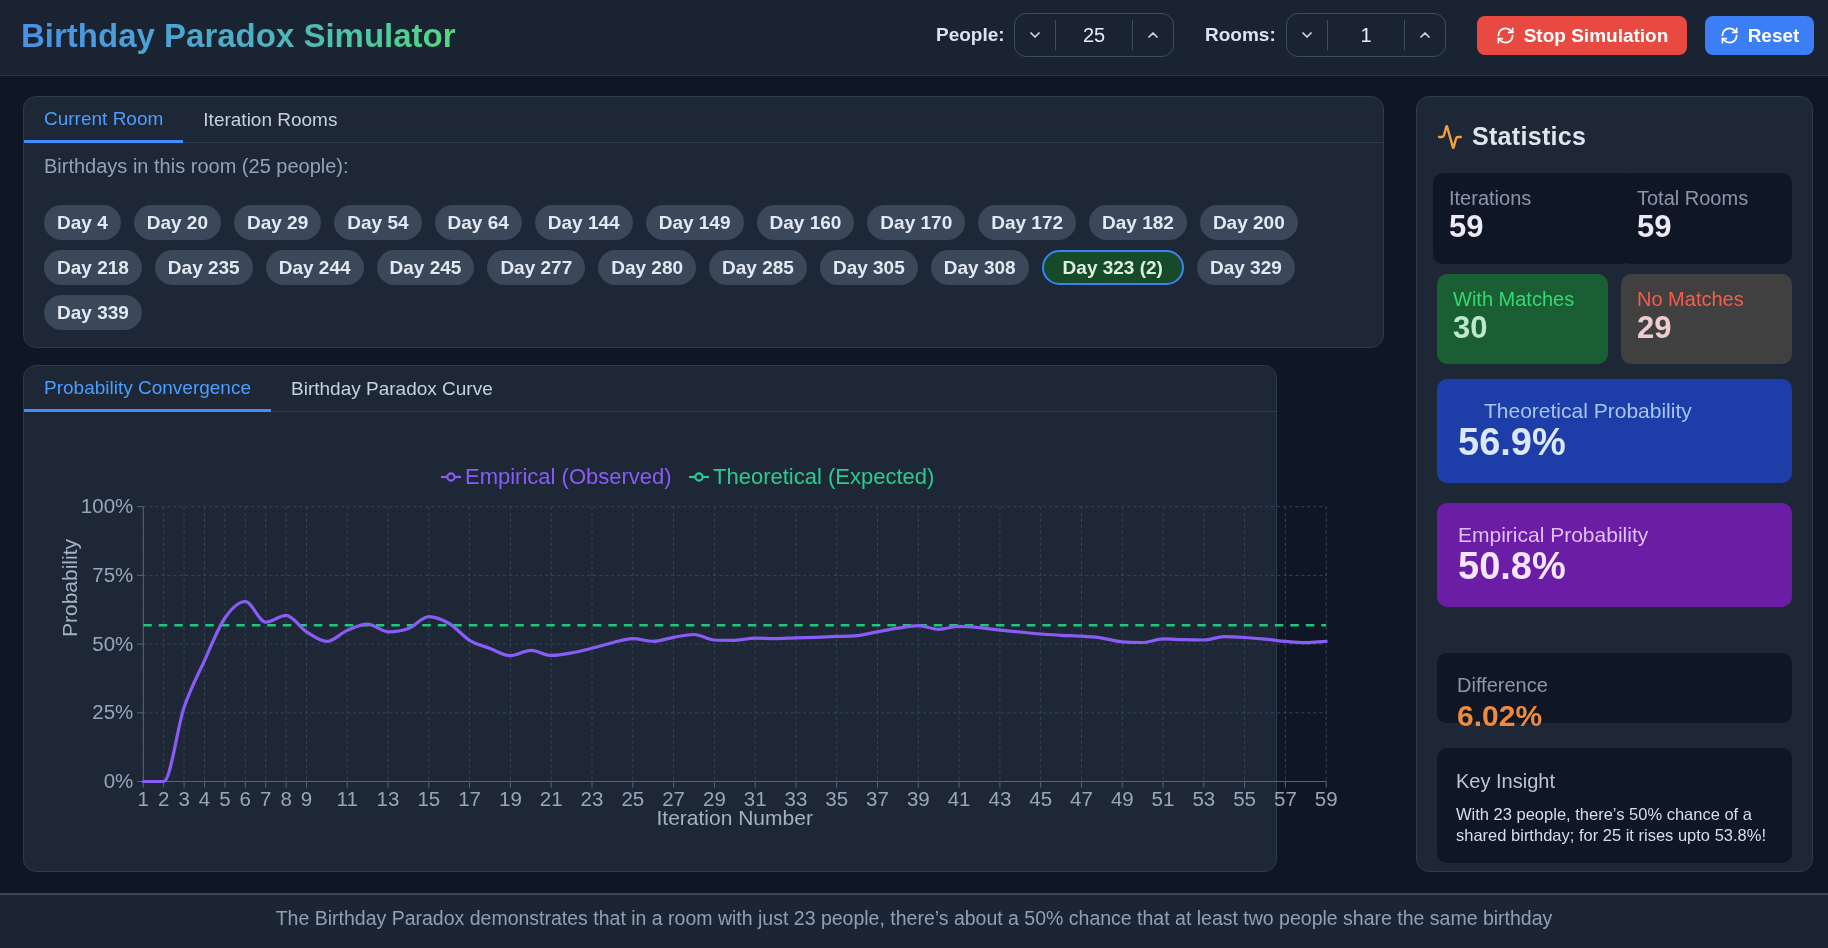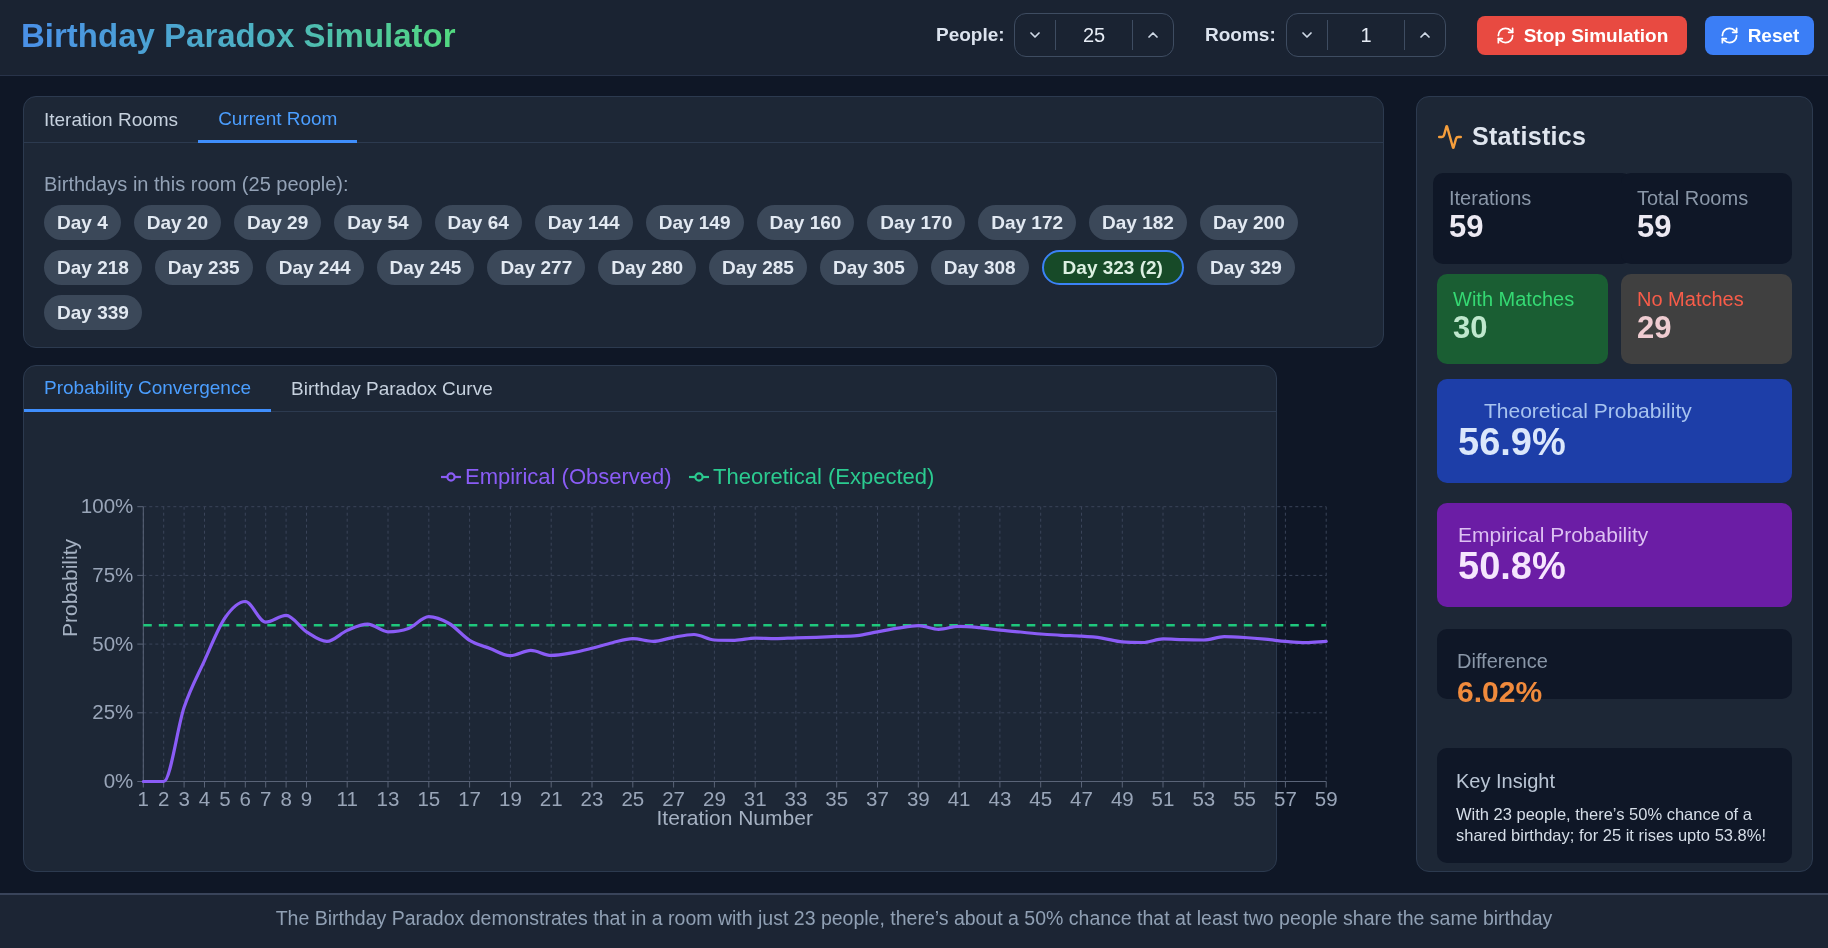--- a/index.html
+++ b/index.html
@@ -18,21 +18,21 @@
 .btn{position:absolute;top:16px;height:39px;border:none;border-radius:8px;color:#fff;font-size:19px;font-weight:bold;font-family:"Liberation Sans",sans-serif;display:flex;align-items:center;justify-content:center;gap:9px;}
 .btn.red{left:1477px;width:210px;background:#e84a41;}
 .btn.blue{left:1705px;width:109px;background:#3b7ef6;}
 .panel{position:absolute;background:#1d2736;border:1px solid #2c3a4f;border-radius:13px;}
 .p1{left:23px;top:96px;width:1361px;height:252px;}
 .p2{left:23px;top:365px;width:1254px;height:507px;}
 .sb{left:1416px;top:96px;width:397px;height:776px;}
 .tabs{position:absolute;left:0;top:0;right:0;height:46px;border-bottom:1px solid #2c3a4f;display:flex;}
 .tab{height:46px;display:flex;align-items:center;padding:0 20px;font-size:19px;color:#c6d1de;}
 .tab.act{color:#4b9eff;border-bottom:3px solid #3f8efc;}
-.bline{font-size:20px;color:#93a2b6;position:absolute;left:20px;top:76px;}
+.bline{font-size:20px;color:#93a2b6;position:absolute;left:20px;top:58px;}
 .chips{position:absolute;left:20px;top:108px;right:20px;display:flex;flex-wrap:wrap;column-gap:13px;row-gap:10px;}
 .chip{height:35px;border-radius:18px;background:#3b4859;color:#e2e9f2;font-size:19px;font-weight:bold;display:flex;align-items:center;padding:0 13px;}
 .chip.hl{background:#174a28;border:2px solid #3b82f6;color:#dcf0e2;padding:0 19px;}
 .ftr{position:absolute;left:0;top:893px;width:1828px;height:55px;background:#1c2534;border-top:2px solid #39445a;}
 .ftr div{text-align:center;font-size:19.5px;color:#90a0b4;margin-top:12px;}
 
 .sbh{position:absolute;left:20px;top:25px;display:flex;align-items:center;gap:9px;}
 .sbh span{font-size:25px;font-weight:bold;color:#dfe5ee;letter-spacing:.3px;}
 .card{position:absolute;border-radius:10px;background:#0f1727;}
 .card .lb{position:absolute;left:16px;top:14px;font-size:20px;color:#8a97a8;}
@@ -100,22 +100,22 @@
       </svg>Stop Simulation</div>
  <div class="btn blue"><svg width="19" height="19" viewBox="0 0 24 24" fill="none" stroke="#fff" stroke-width="2.2" stroke-linecap="round" stroke-linejoin="round">
         <path d="M3 12a9 9 0 0 1 9-9 9.75 9.75 0 0 1 6.74 2.74L21 8"></path>
         <path d="M21 3v5h-5"></path>
         <path d="M21 12a9 9 0 0 1-9 9 9.75 9.75 0 0 1-6.74-2.74L3 16"></path>
         <path d="M8 16H3v5"></path>
       </svg>Reset</div>
 </div>
 <div class="panel p1">
  <div class="tabs">
+      <div class="tab act">Current Room</div>
       <div class="tab">Iteration Rooms</div>
-      <div class="tab act">Current Room</div>
     </div>
  <div class="bline">Birthdays in this room (25 people):</div>
  <div class="chips">
   <div class="chip">Day 4</div>
       <div class="chip">Day 20</div>
       <div class="chip">Day 29</div>
   <div class="chip">Day 54</div>
       <div class="chip">Day 64</div>
       <div class="chip">Day 144</div>
   <div class="chip">Day 149</div>
@@ -301,21 +301,21 @@
       <div class="vv">29</div>
     </div>
  <div class="card bigc cblue" style="left:20px;top:282px;width:355px;height:104px;">
       <div class="lb">Theoretical Probability</div>
       <div class="vv">56.9%</div>
     </div>
  <div class="card bigc cpurp" style="left:20px;top:406px;width:355px;height:104px;">
       <div class="lb">Empirical Probability</div>
       <div class="vv">50.8%</div>
     </div>
- <div class="card cdiff" style="left:20px;top:532px;width:355px;height:70px;">
+ <div class="card cdiff" style="left:20px;top:556px;width:355px;height:70px;">
       <div class="lb">Difference</div>
       <div class="vv">6.02%</div>
     </div>
  <div class="card ckey" style="left:20px;top:651px;width:355px;height:115px;">
       <div class="lb">Key Insight</div>
       <div class="bd">With 23 people, there’s 50% chance of a shared birthday; for 25 it rises upto 53.8%!</div>
     </div>
 </div>
 <div class="ftr">
     <div>The Birthday Paradox demonstrates that in a room with just 23 people, there’s about a 50% chance that at least two people share the same birthday</div>

